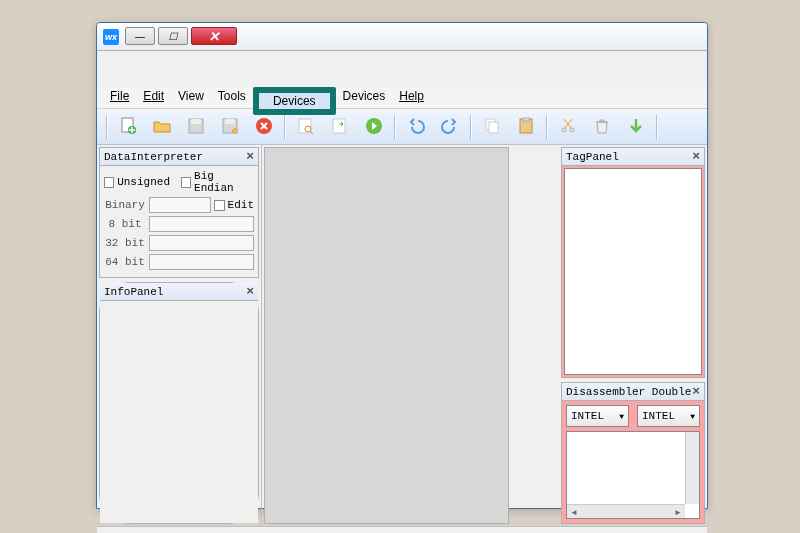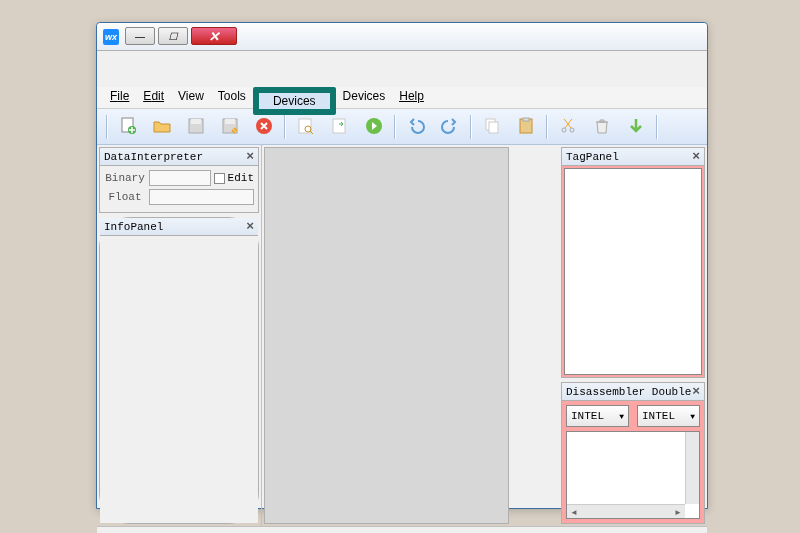--- a/index.html
+++ b/index.html
@@ -171,27 +171,42 @@
 
   <div class="client">
     <div class="left-col">
       <div class="panel" id="data-interp">
         <div class="panel-hdr">
           <span class="phtitle">DataInterpreter</span>
           <span class="pclose">×</span>
         </div>
         <div class="panel-body">
           <div class="di-row">
+            <div class="di-chk"></div>
+            <span>Unsigned</span>
+            <div style="width:12px"></div>
+            <div class="di-chk"></div>
+            <span>Big Endian</span>
+          </div>
+          <div class="di-row">
             <span class="di-label">Binary</span>
             <div class="di-input"></div>
             <div class="di-chk" style="margin:0 3px"></div>
             <span>Edit</span>
           </div>
           <div class="di-row">
-              <span class="di-label">Float</span>
+              <span class="di-label">8 bit</span>
+              <div class="di-input"></div>
+            </div>
+          <div class="di-row">
+              <span class="di-label">32 bit</span>
+              <div class="di-input"></div>
+            </div>
+          <div class="di-row">
+              <span class="di-label">64 bit</span>
               <div class="di-input"></div>
             </div>
         </div>
       </div>
       <div class="panel" id="info-panel">
         <div class="panel-hdr">
           <span class="phtitle">InfoPanel</span>
           <span class="pclose">×</span>
         </div>
         <div class="panel-body"></div>

